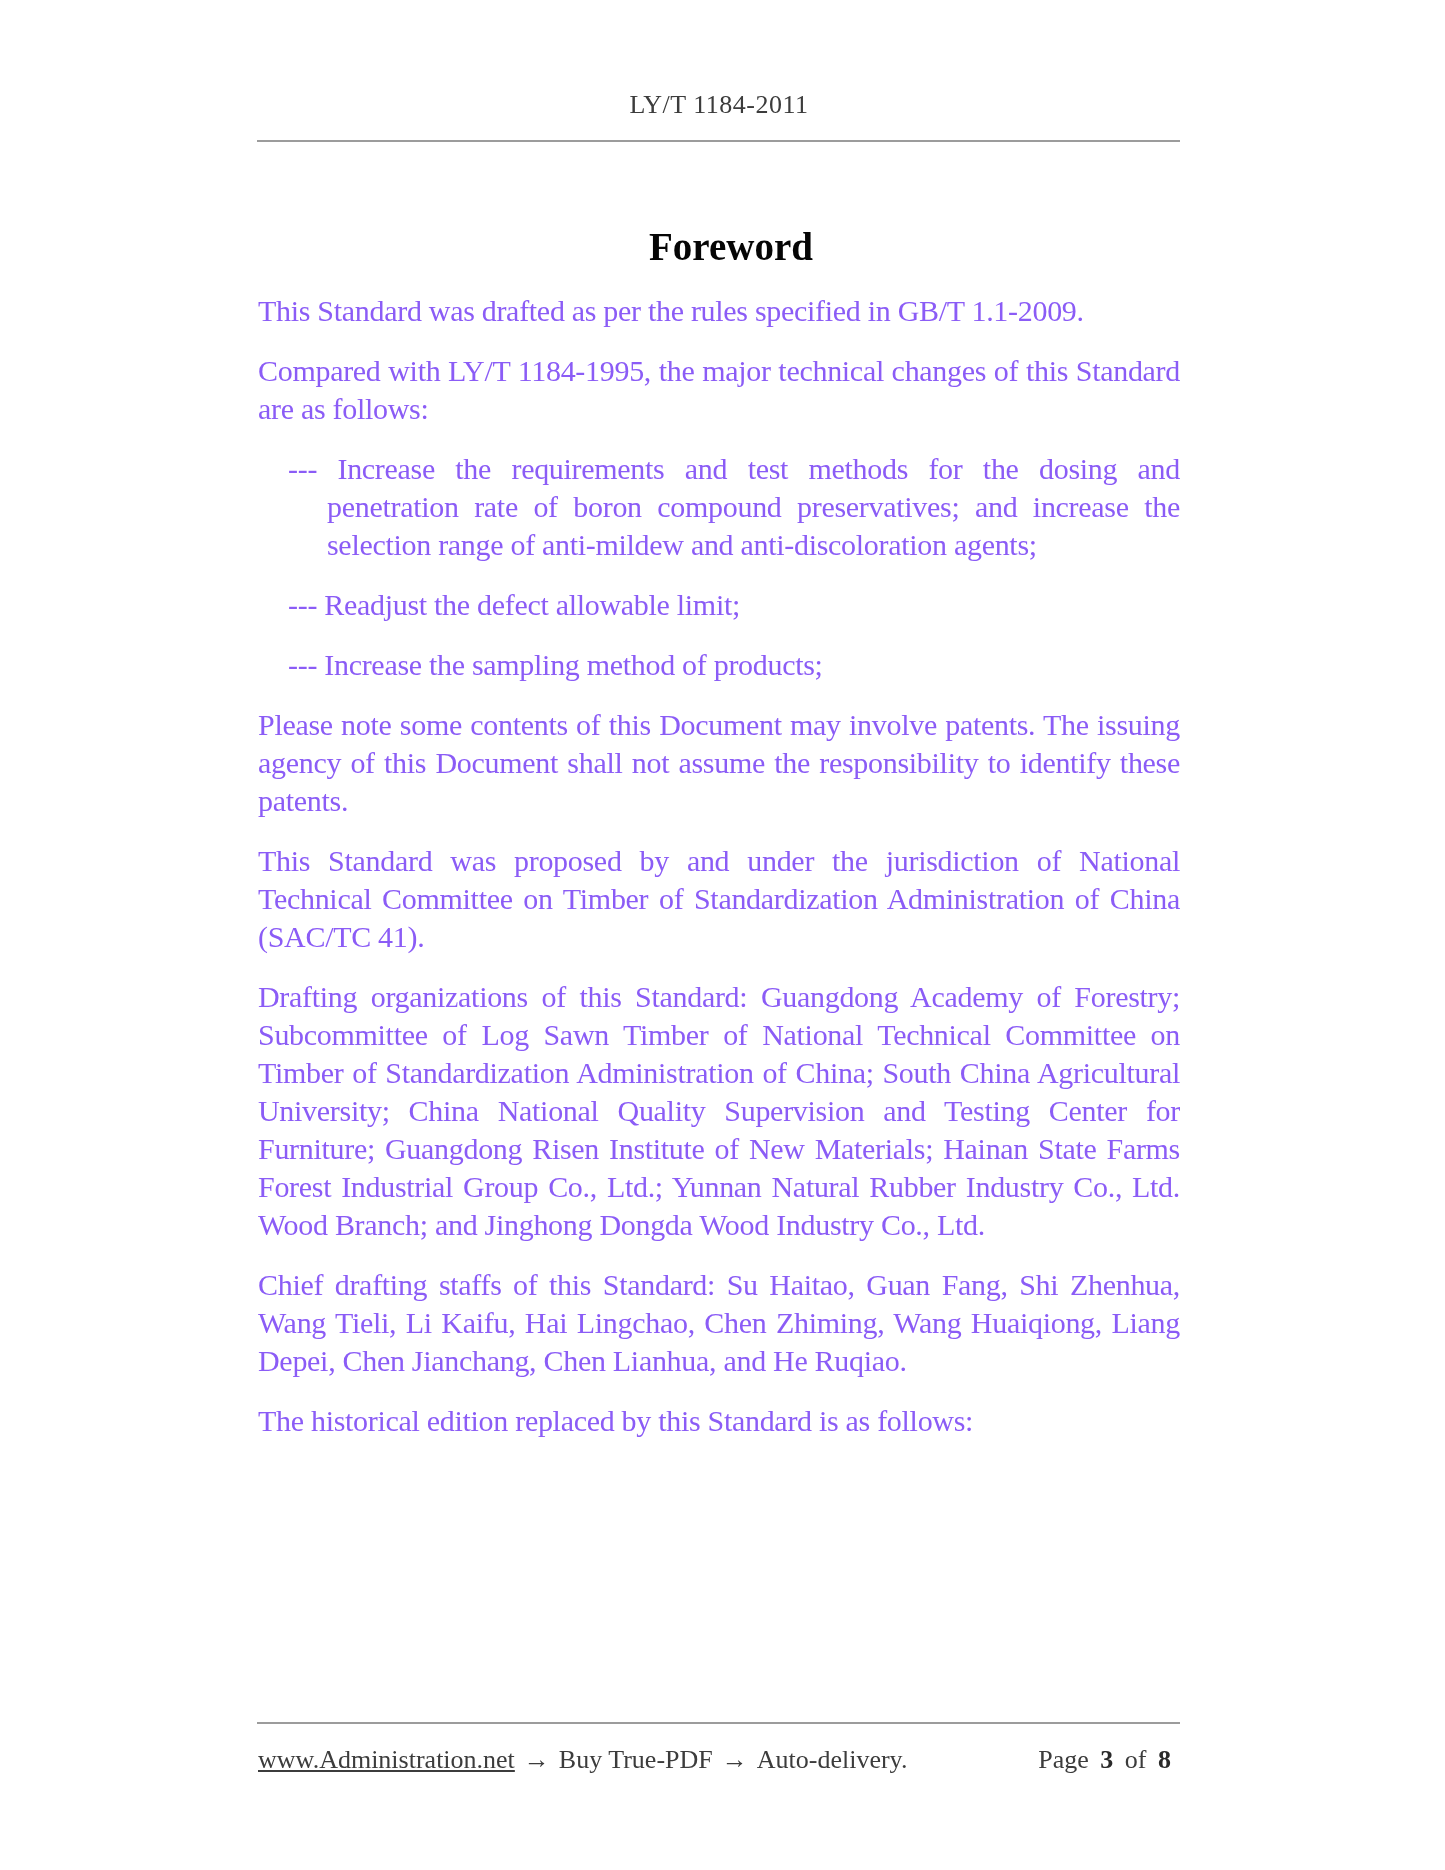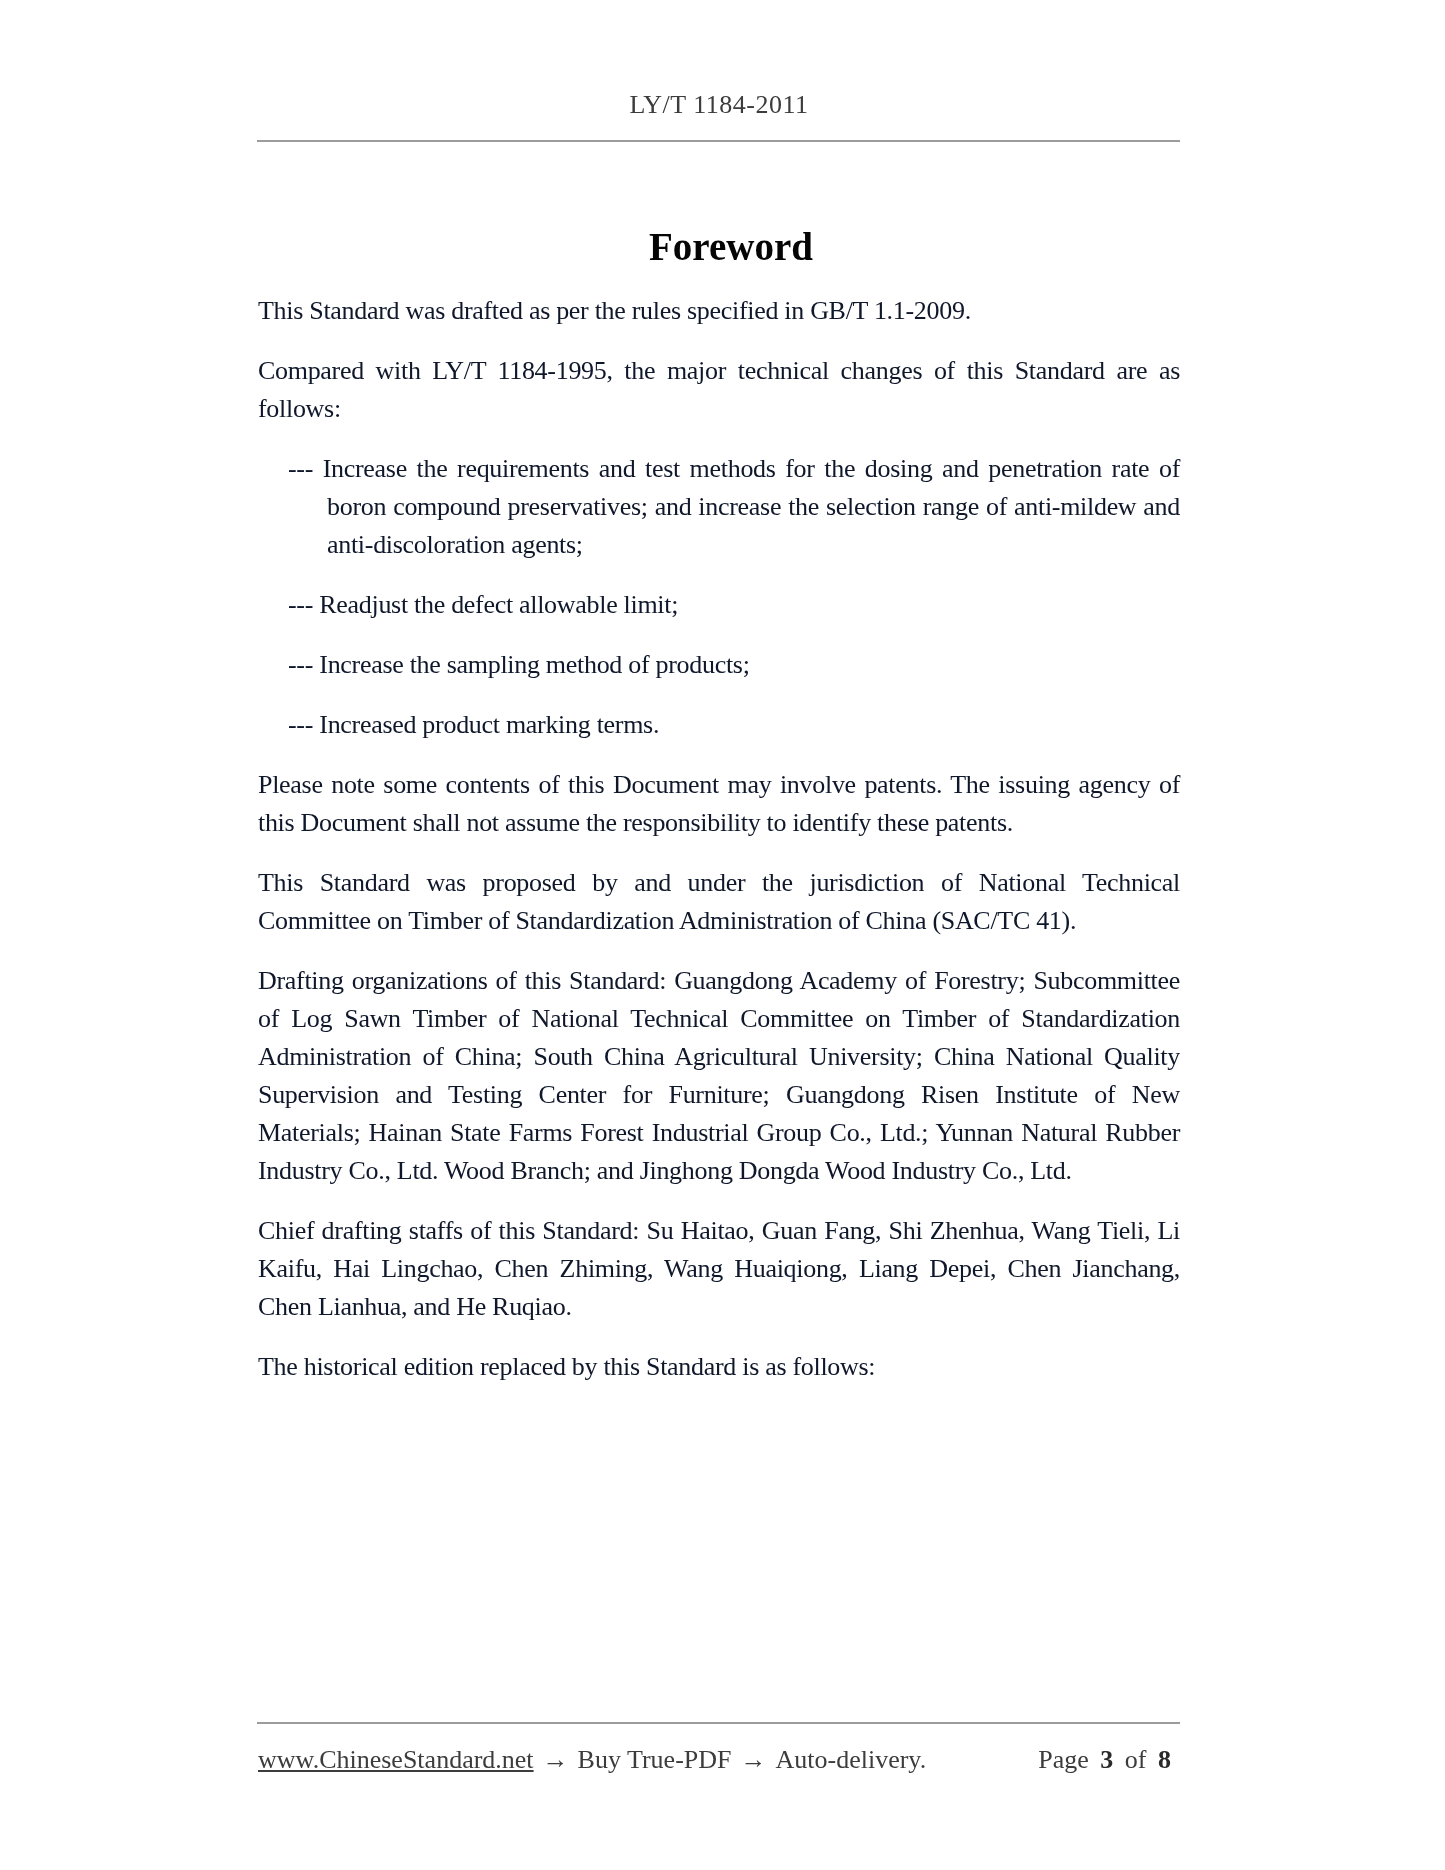--- a/index.html
+++ b/index.html
@@ -44,23 +44,23 @@
     font-size: 39px;
     line-height: 46px;
     font-weight: bold;
     color: #050505;
   }
   .content {
     position: absolute;
     top: 292px;
     left: 258px;
     width: 922px;
-    font-size: 26px;
+    font-size: 30px;
     line-height: 38px;
-    color: #0f172a;
+    color: #8b5cf6;
     letter-spacing: -0.3px;
   }
   .content p {
     margin: 0 0 22px 0;
     text-align: justify;
   }
   .content p.bullet {
     padding-left: 69px;
     text-indent: -39px;
   }
@@ -126,40 +126,39 @@
 
     <p>Compared with LY/T 1184-1995, the major technical changes of this Standard are as follows:</p>
 
 
     <p class="bullet">--- Increase the requirements and test methods for the dosing and penetration rate of boron compound preservatives; and increase the selection range of anti-mildew and anti-discoloration agents;</p>
 
     <p class="bullet">--- Readjust the defect allowable limit;</p>
 
     <p class="bullet">--- Increase the sampling method of products;</p>
 
-    <p class="bullet">--- Increased product marking terms.</p>
 
     <p>Please note some contents of this Document may involve patents. The issuing agency of this Document shall not assume the responsibility to identify these patents.</p>
 
     <p>This Standard was proposed by and under the jurisdiction of National Technical Committee on Timber of Standardization Administration of China (SAC/TC 41).</p>
 
     <p>Drafting organizations of this Standard: Guangdong Academy of Forestry; Subcommittee of Log Sawn Timber of National Technical Committee on Timber of Standardization Administration of China; South China Agricultural University; China National Quality Supervision and Testing Center for Furniture; Guangdong Risen Institute of New Materials; Hainan State Farms Forest Industrial Group Co., Ltd.; Yunnan Natural Rubber Industry Co., Ltd. Wood Branch; and Jinghong Dongda Wood Industry Co., Ltd.</p>
 
     <p>Chief drafting staffs of this Standard: Su Haitao, Guan Fang, Shi Zhenhua, Wang Tieli, Li Kaifu, Hai Lingchao, Chen Zhiming, Wang Huaiqiong, Liang Depei, Chen Jianchang, Chen Lianhua, and He Ruqiao.</p>
 
     <p>The historical edition replaced by this Standard is as follows:</p>
 
 
   </div>
 
   <div class="footer-rule"></div>
 
   <div class="footer">
     <div class="footer-left">
-      <span class="site-link">www.ChineseStandard.net</span><span class="arrow-glyph">→</span><span>Buy True-PDF</span><span class="arrow-glyph">→</span><span>Auto-delivery.</span>
+      <span class="site-link">www.Administration.net</span><span class="arrow-glyph">→</span><span>Buy True-PDF</span><span class="arrow-glyph">→</span><span>Auto-delivery.</span>
     </div>
     <div class="page-indicator">
       <span>Page</span>
       <span class="page-num">3</span>
       <span>of</span>
       <span class="page-num">8</span>
     </div>
   </div>
 
 </div>

